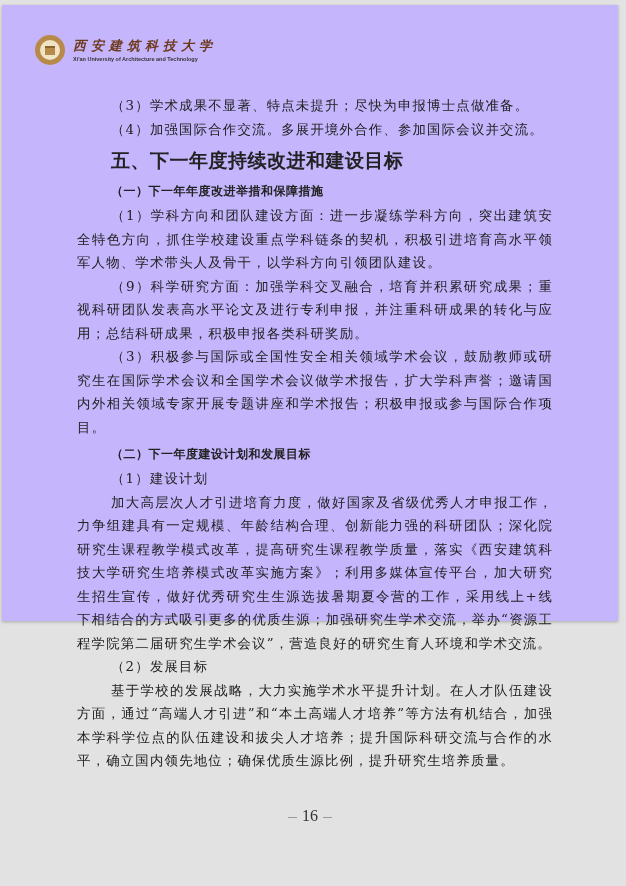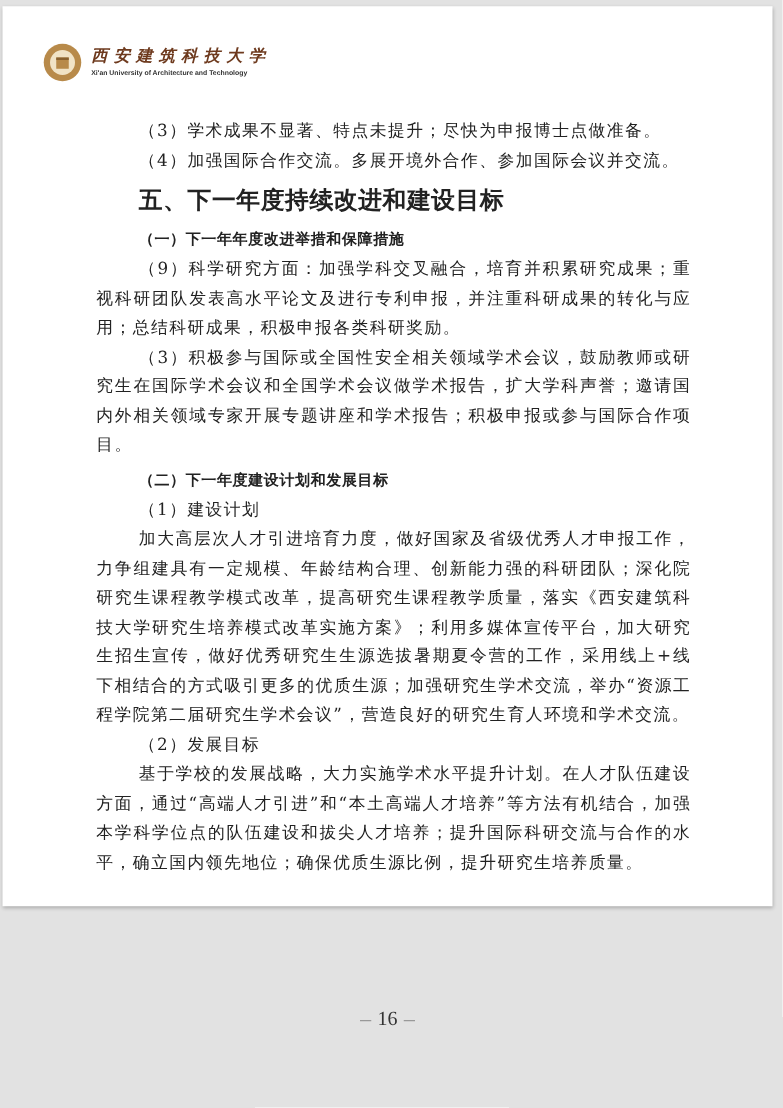--- a/index.html
+++ b/index.html
@@ -6,22 +6,22 @@
   body {
     width: 626px; height: 886px;
     background: #e2e2e2;
     position: relative;
     overflow: hidden;
     font-family: "DejaVu Serif", "Liberation Serif", serif;
   }
   .page {
     position: absolute;
     left: 2px; top: 5px;
-    width: 616px; height: 720px;
-    background: #ffffff;
+    width: 616px; height: 616px;
+    background: #c4b5fd;
     box-shadow: 0 1px 3px rgba(0,0,0,0.25);
   }
   .header {
     position: absolute; left: 33px; top: 22px; height: 46px;
     display: flex; align-items: center;
   }
   .logo {
     width: 30px; height: 30px; border-radius: 50%;
     background: #b88a4a;
     position: relative;
@@ -72,20 +72,21 @@
       <span class="brand-cn">西安建筑科技大学</span>
       <span class="brand-en">Xi'an University of Architecture and Technology</span>
     </div>
   </div>
 
   <div class="body-text" id="body-text" style="top: 89px;">
     <p class="p indent">（3）学术成果不显著、特点未提升；尽快为申报博士点做准备。</p>
     <p class="p indent">（4）加强国际合作交流。多展开境外合作、参加国际会议并交流。</p>
     <p class="p h1">五、下一年度持续改进和建设目标</p>
     <p class="p h2">（一）下一年年度改进举措和保障措施</p>
+    <p class="p indent">（1）学科方向和团队建设方面：进一步凝练学科方向，突出建筑安全特色方向，抓住学校建设重点学科链条的契机，积极引进培育高水平领军人物、学术带头人及骨干，以学科方向引领团队建设。</p>
     <p class="p indent">（9）科学研究方面：加强学科交叉融合，培育并积累研究成果；重视科研团队发表高水平论文及进行专利申报，并注重科研成果的转化与应用；总结科研成果，积极申报各类科研奖励。</p>
     <p class="p indent">（3）积极参与国际或全国性安全相关领域学术会议，鼓励教师或研究生在国际学术会议和全国学术会议做学术报告，扩大学科声誉；邀请国内外相关领域专家开展专题讲座和学术报告；积极申报或参与国际合作项目。</p>
     <p class="p h2">（二）下一年度建设计划和发展目标</p>
     <p class="p indent">（1）建设计划</p>
     <p class="p indent">加大高层次人才引进培育力度，做好国家及省级优秀人才申报工作，力争组建具有一定规模、年龄结构合理、创新能力强的科研团队；深化院研究生课程教学模式改革，提高研究生课程教学质量，落实《西安建筑科技大学研究生培养模式改革实施方案》；利用多媒体宣传平台，加大研究生招生宣传，做好优秀研究生生源选拔暑期夏令营的工作，采用线上+线下相结合的方式吸引更多的优质生源；加强研究生学术交流，举办“资源工程学院第二届研究生学术会议”，营造良好的研究生育人环境和学术交流。</p>
     <p class="p indent">（2）发展目标</p>
     <p class="p indent">基于学校的发展战略，大力实施学术水平提升计划。在人才队伍建设方面，通过“高端人才引进”和“本土高端人才培养”等方法有机结合，加强本学科学位点的队伍建设和拔尖人才培养；提升国际科研交流与合作的水平，确立国内领先地位；确保优质生源比例，提升研究生培养质量。</p>
   </div>
 
   <div class="page-number">

